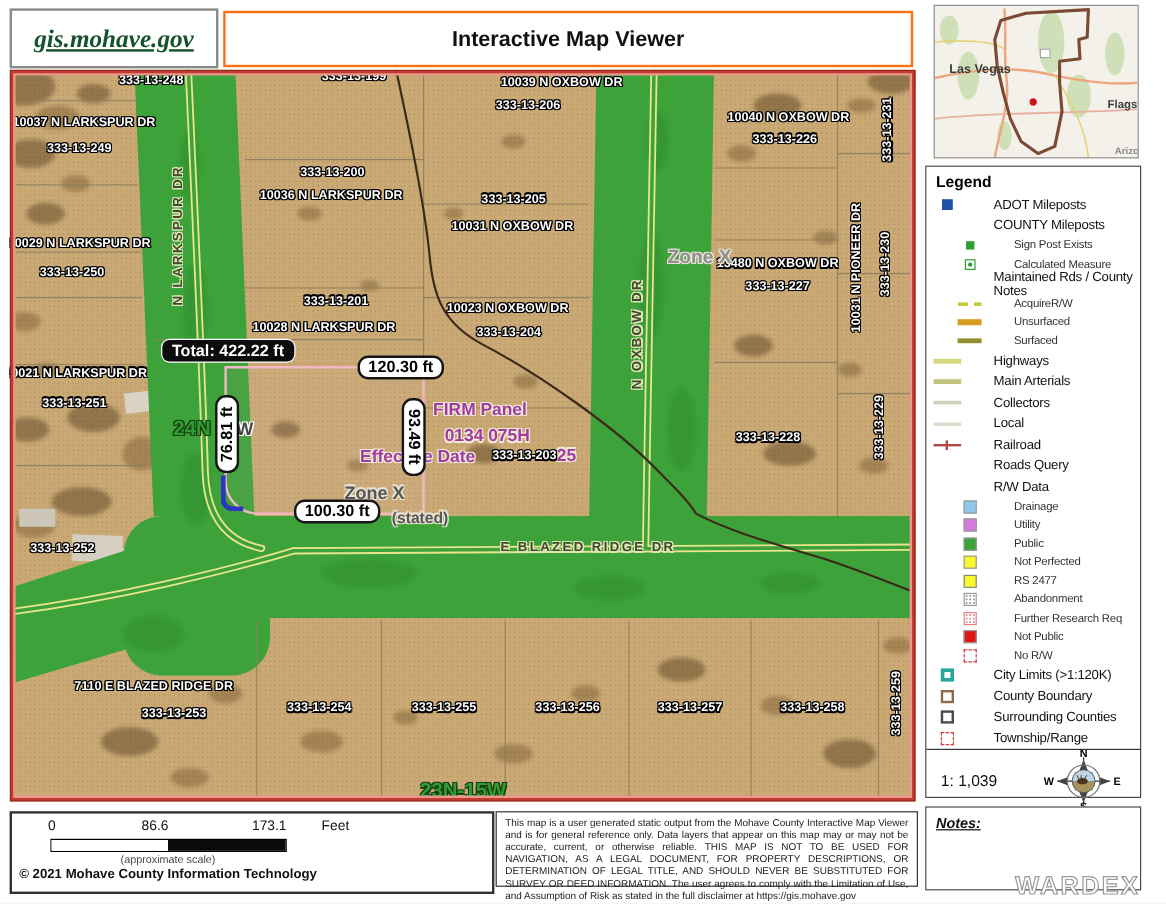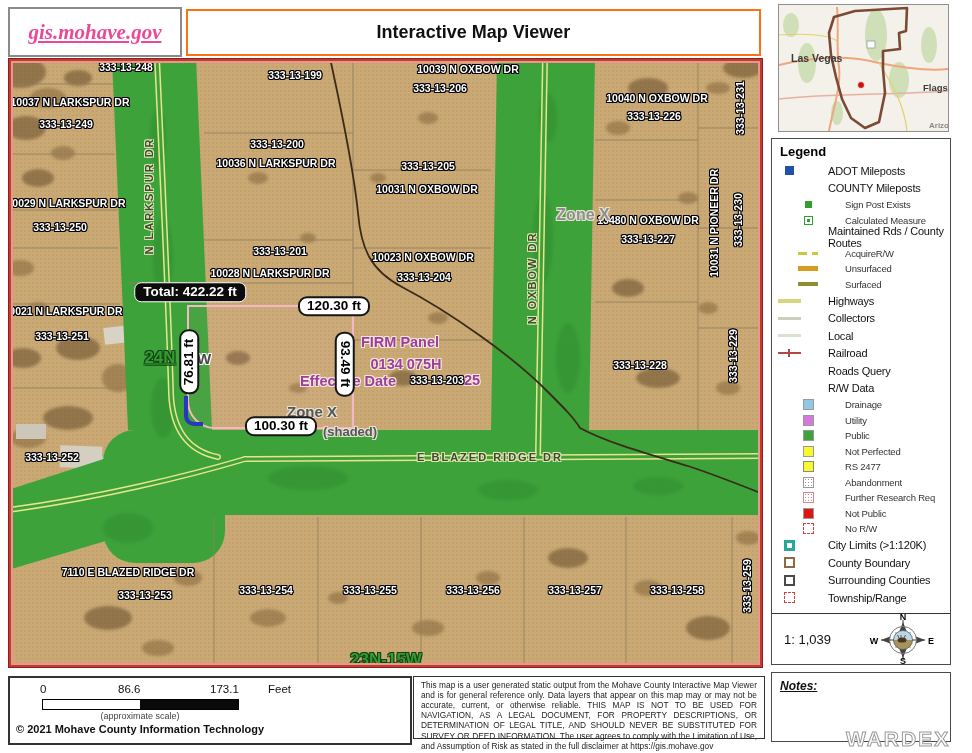--- a/index.html
+++ b/index.html
@@ -3,21 +3,21 @@
 <meta charset="utf-8">
 <style>
   html,body{margin:0;padding:0;background:#fff;}
   #page{position:relative;width:972px;height:753px;background:#fff;overflow:hidden;
         font-family:"Liberation Sans",sans-serif;}
 
   
   .logo-box{position:absolute;left:8px;top:7px;width:170px;height:46px;border:2px solid #8a8a8a;
             background:#fff;display:flex;align-items:center;justify-content:center;}
   .logo-box a{font-family:"Liberation Serif",serif;font-style:italic;font-weight:bold;
-              font-size:21px;color:#ec4899;text-decoration:underline;}
+              font-size:21px;color:#14532d;text-decoration:underline;}
   .title-box{position:absolute;left:186px;top:9px;width:571px;height:43px;border:2px solid #f97316;
              background:#fff;display:flex;align-items:center;justify-content:center;}
   .title-box span{font-size:18px;font-weight:bold;color:#101010;}
 
   
   #map{position:absolute;left:8px;top:58px;width:755px;height:610px;overflow:hidden;background:#caa975;}
   #map svg{position:absolute;left:0;top:0;}
   #map-labels{position:absolute;inset:0;}
   .map-border{position:absolute;inset:0;pointer-events:none;
       box-shadow:inset 0 0 0 1px #8a1f1f, inset 0 0 0 3px #c23b2e, inset 0 0 0 5px #e9998c;}
@@ -233,21 +233,21 @@
       <path d="M322,0 C334,55 346,115 350,155 C353,190 362,212 394,229 C440,253 505,298 540,334
                C556,350 566,360 572,370 C600,385 640,396 680,408 C710,418 735,428 755,436" fill="none" stroke="#3a2b18" stroke-width="1.8"></path>
     </svg>
 
     <div id="map-labels">
       <div class="pink-parcel"></div>
       <div class="blue-corner"></div>
     <div class="lbl w" style="left: 107px; top: 9px; padding-left: 22px;">333-13-248</div>
         <div class="lbl w" style="left: 62px; top: 44px;">10037 N LARKSPUR DR</div>
         <div class="lbl w" style="left: 58px; top: 66px;">333-13-249</div>
-        <div class="lbl w" style="left: 287px; top: 17px;">333-13-199</div>
+        <div class="lbl w" style="left: 287px; top: 6px;">333-13-199</div>
         <div class="lbl w" style="left: 269px; top: 86px;">333-13-200</div>
         <div class="lbl w" style="left: 268px; top: 105px;">10036 N LARKSPUR DR</div>
         <div class="lbl w" style="left: 460px; top: 11px;">10039 N OXBOW DR</div>
         <div class="lbl w" style="left: 432px; top: 30px;">333-13-206</div>
         <div class="lbl w" style="left: 649px; top: 40px;">10040 N OXBOW DR</div>
         <div class="lbl w" style="left: 646px; top: 58px;">333-13-226</div>
         <div class="lbl w" style="left: 420px; top: 108px;">333-13-205</div>
         <div class="lbl w" style="left: 419px; top: 131px;">10031 N OXBOW DR</div>
         <div class="lbl w" style="left: 58px; top: 145px;">10029 N LARKSPUR DR</div>
         <div class="lbl w" style="left: 52px; top: 169px;">333-13-250</div>
@@ -269,26 +269,26 @@
         <div class="lbl w" style="left: 567px; top: 532px;">333-13-257</div>
         <div class="lbl w" style="left: 669px; top: 532px;">333-13-258</div>
         <div class="lbl w" style="left: 732px; top: 50px; transform: translate(-50%, -50%) rotate(-90deg);">333-13-231</div>
         <div class="lbl w" style="left: 730px; top: 162px; transform: translate(-50%, -50%) rotate(-90deg);">333-13-230</div>
         <div class="lbl w" style="left: 706px; top: 165px; transform: translate(-50%, -50%) rotate(-90deg);">10031 N PIONEER DR</div>
         <div class="lbl w" style="left: 725px; top: 298px; transform: translate(-50%, -50%) rotate(-90deg);">333-13-229</div>
         <div class="lbl w" style="left: 739px; top: 528px; transform: translate(-50%, -50%) rotate(-90deg);">333-13-259</div>
         <div class="lbl road" style="left: 141px; top: 138px; transform: translate(-50%, -50%) rotate(-90deg);">N LARKSPUR DR</div>
         <div class="lbl road" style="left: 524px; top: 220px; transform: translate(-50%, -50%) rotate(-90deg);">N OXBOW DR</div>
         <div class="lbl road" style="left: 482px; top: 399px;">E BLAZED RIDGE DR</div>
-        <div class="lbl town" style="left: 152px; top: 299px; text-decoration: underline;">24N</div>
+        <div class="lbl town" style="left: 152px; top: 299px;">24N</div>
         <div class="lbl townw" style="left: 196px; top: 300px;">W</div>
         <div class="lbl town" style="left: 378px; top: 601px;">23N-15W</div>
         <div class="lbl zone1" style="left: 575px; top: 157px;">Zone X</div>
         <div class="lbl zone2" style="left: 304px; top: 353px;">Zone X</div>
-        <div class="lbl zone3" style="left: 342px; top: 373px;">(shaded)</div>
+        <div class="lbl zone3" style="left: 342px; top: 373px;">(stated)</div>
         <div class="lbl flood" style="left: 392px; top: 284px;">FIRM Panel</div>
         <div class="lbl flood" style="left: 398px; top: 306px;">0134 075H</div>
         <div class="lbl flood" style="left: 340px; top: 323px;">Effective Date</div>
         <div class="lbl flood" style="left: 464px; top: 322px;">25</div>
         <div class="lbl w" style="left: 429px; top: 322px;">333-13-203</div>
         <div class="lbl mtotal" style="left: 182px; top: 234px;">Total: 422.22 ft</div>
         <div class="lbl mbox" style="left: 326px; top: 248px;">120.30 ft</div>
         <div class="lbl mbox" style="left: 181px; top: 304px; transform: translate(-50%, -50%) rotate(-90deg);">76.81 ft</div>
         <div class="lbl mbox" style="left: 337px; top: 306px; transform: translate(-50%, -50%) rotate(90deg);">93.49 ft</div>
         <div class="lbl mbox" style="left: 273px; top: 368px;">100.30 ft</div>
@@ -348,21 +348,21 @@
         <div class="leg-row sub">
           <span class="swc">
             <span class="sw" style="height: 9px; width: 9px; border: 1.5px solid rgb(47, 158, 47); background: radial-gradient(circle, rgb(47, 158, 47) 1.5px, transparent 2px) center center no-repeat;"></span>
           </span>
           <span>Calculated Measure</span>
         </div>
         <div class="leg-row">
           <span class="swc">
             <span class="sw" style="width: 11px; visibility: hidden;"></span>
           </span>
-          <span>Maintained Rds / County Routes</span>
+          <span>Maintained Rds / County Notes</span>
         </div>
         <div class="leg-row sub">
           <span class="swc">
             <span class="sw" style="width: 24px; height: 3px; background: repeating-linear-gradient(90deg, rgb(198, 201, 60) 0px, rgb(198, 201, 60) 9px, transparent 9px, transparent 14px);"></span>
           </span>
           <span>AcquireR/W</span>
         </div>
         <div class="leg-row sub">
           <span class="swc">
             <span class="sw" style="width: 24px; height: 5px; background: rgb(214, 156, 32);"></span>
@@ -373,20 +373,26 @@
           <span class="swc">
             <span class="sw" style="width: 24px; height: 4px; background: rgb(143, 144, 44);"></span>
           </span>
           <span>Surfaced</span>
         </div>
         <div class="leg-row">
           <span class="swc">
             <span class="sw" style="width: 24px; height: 4px; background: rgb(214, 214, 126);"></span>
           </span>
           <span>Highways</span>
+        </div>
+        <div class="leg-row">
+          <span class="swc">
+            <span class="sw" style="width: 24px; height: 4px; background: rgb(194, 196, 124);"></span>
+          </span>
+          <span>Main Arterials</span>
         </div>
         <div class="leg-row">
           <span class="swc">
             <span class="sw" style="width: 24px; height: 3px; background: rgb(204, 208, 186);"></span>
           </span>
           <span>Collectors</span>
         </div>
         <div class="leg-row">
           <span class="swc">
             <span class="sw" style="width: 24px; height: 3px; background: rgb(221, 224, 208);"></span>

